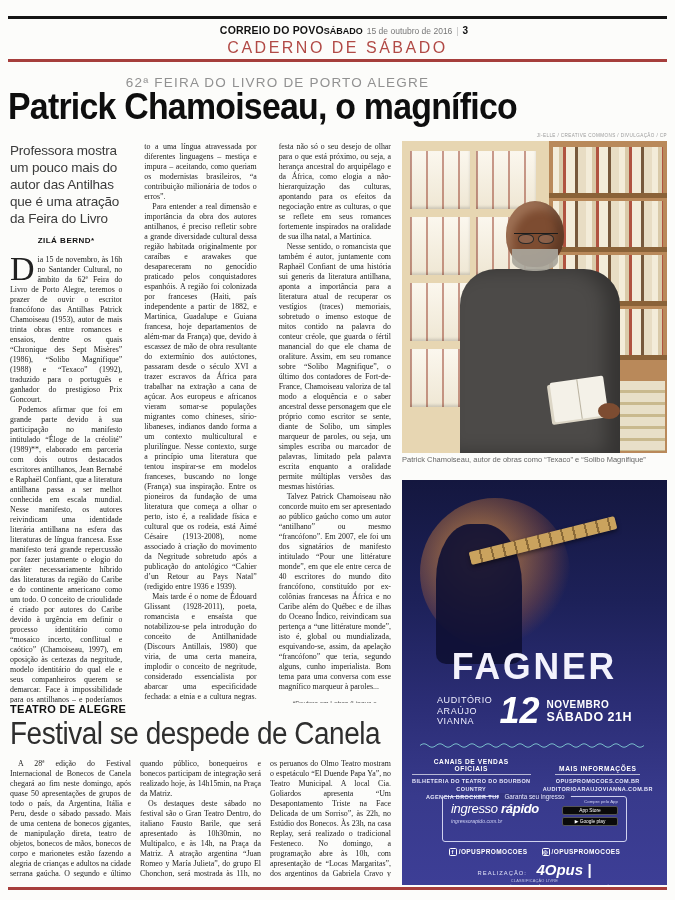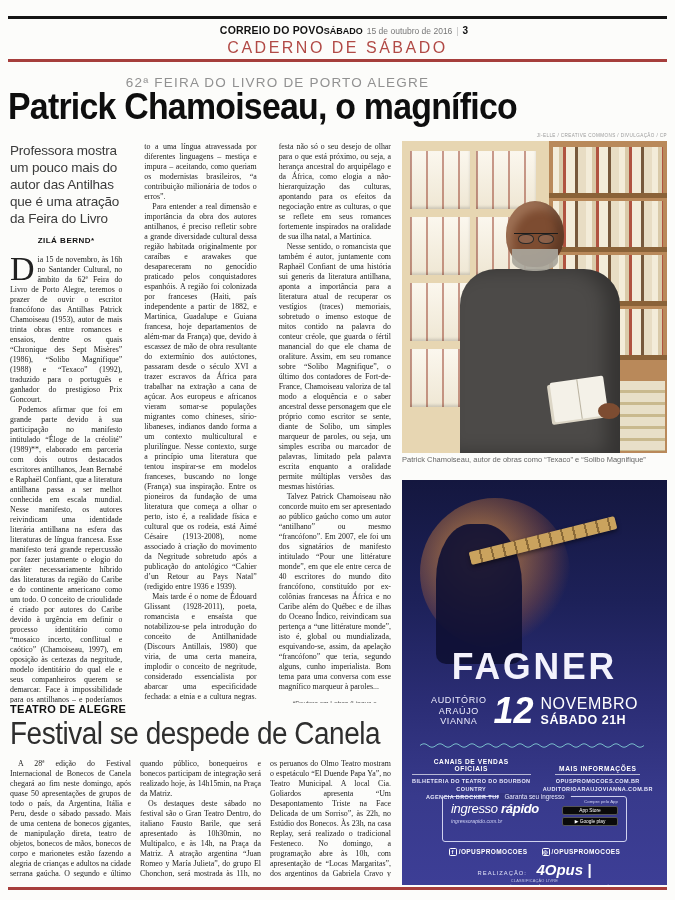--- a/index.html
+++ b/index.html
@@ -80,24 +80,24 @@
              background:radial-gradient(circle at 40% 40%, rgba(222,150,70,.85), rgba(160,90,60,.35) 55%, transparent 72%); }
   .ad-sil { position:absolute; left:34px; top:44px; width:86px; height:140px; background:#0e1033;
             border-radius:40% 44% 10px 10px; opacity:.9; }
   .ad-guitar { position:absolute; left:66px; top:54px; width:150px; height:13px; transform:rotate(-14deg);
                background:repeating-linear-gradient(90deg,#caa35e 0 10px,#8a6a38 10px 12px); border-radius:2px;
                box-shadow:0 2px 4px rgba(0,0,0,.5); }
   .ad-artist { position:absolute; left:0; right:0; top:166px; text-align:center; font-size:37px;
                font-weight:bold; letter-spacing:3px; color:#f3f2fc; transform:scaleX(.96); }
   .ad-sched { position:absolute; left:0; right:0; top:214px; display:flex; justify-content:center;
               align-items:center; gap:7px; }
-  .ad-venue { text-align:center; font-size:9px; line-height:10.5px; letter-spacing:.6px; color:#eef; }
+  .ad-venue { text-align:left; font-size:9px; line-height:10.5px; letter-spacing:.6px; color:#eef; }
   .ad-day { font-size:36px; font-weight:bold; line-height:34px;font-style:italic; }
   .ad-when { text-align:left; }
-  .ad-month { font-size:16px; font-weight:normal; letter-spacing:.5px; }
+  .ad-month { font-size:10px; font-weight:bold; letter-spacing:.5px; }
   .ad-time { font-size:12.5px; font-weight:bold; letter-spacing:.5px; }
   .ad-wave { position:absolute; left:18px; top:262px; }
   .ad-info { position:absolute; left:10px; right:10px; top:277px; display:flex; gap:8px; }
   .ad-info .blk { flex:1; text-align:center; }
   .ad-info .hdr { display:inline-block; font-size:6.6px; font-weight:bold; letter-spacing:.6px;
                   border-bottom:1px solid rgba(255,255,255,.65); padding:0 4px 2px; margin-bottom:2px; }
   .ad-info .ln { font-size:5.5px; font-weight:bold; letter-spacing:.4px; line-height:8px; color:#e8e9fb; }
   .tbox { position:absolute; left:40px; right:40px; top:316px; height:46px;
           border:1px solid rgba(235,236,255,.85); border-radius:3px; display:flex;
           align-items:center; justify-content:space-between; padding:6px 8px 20px; }

